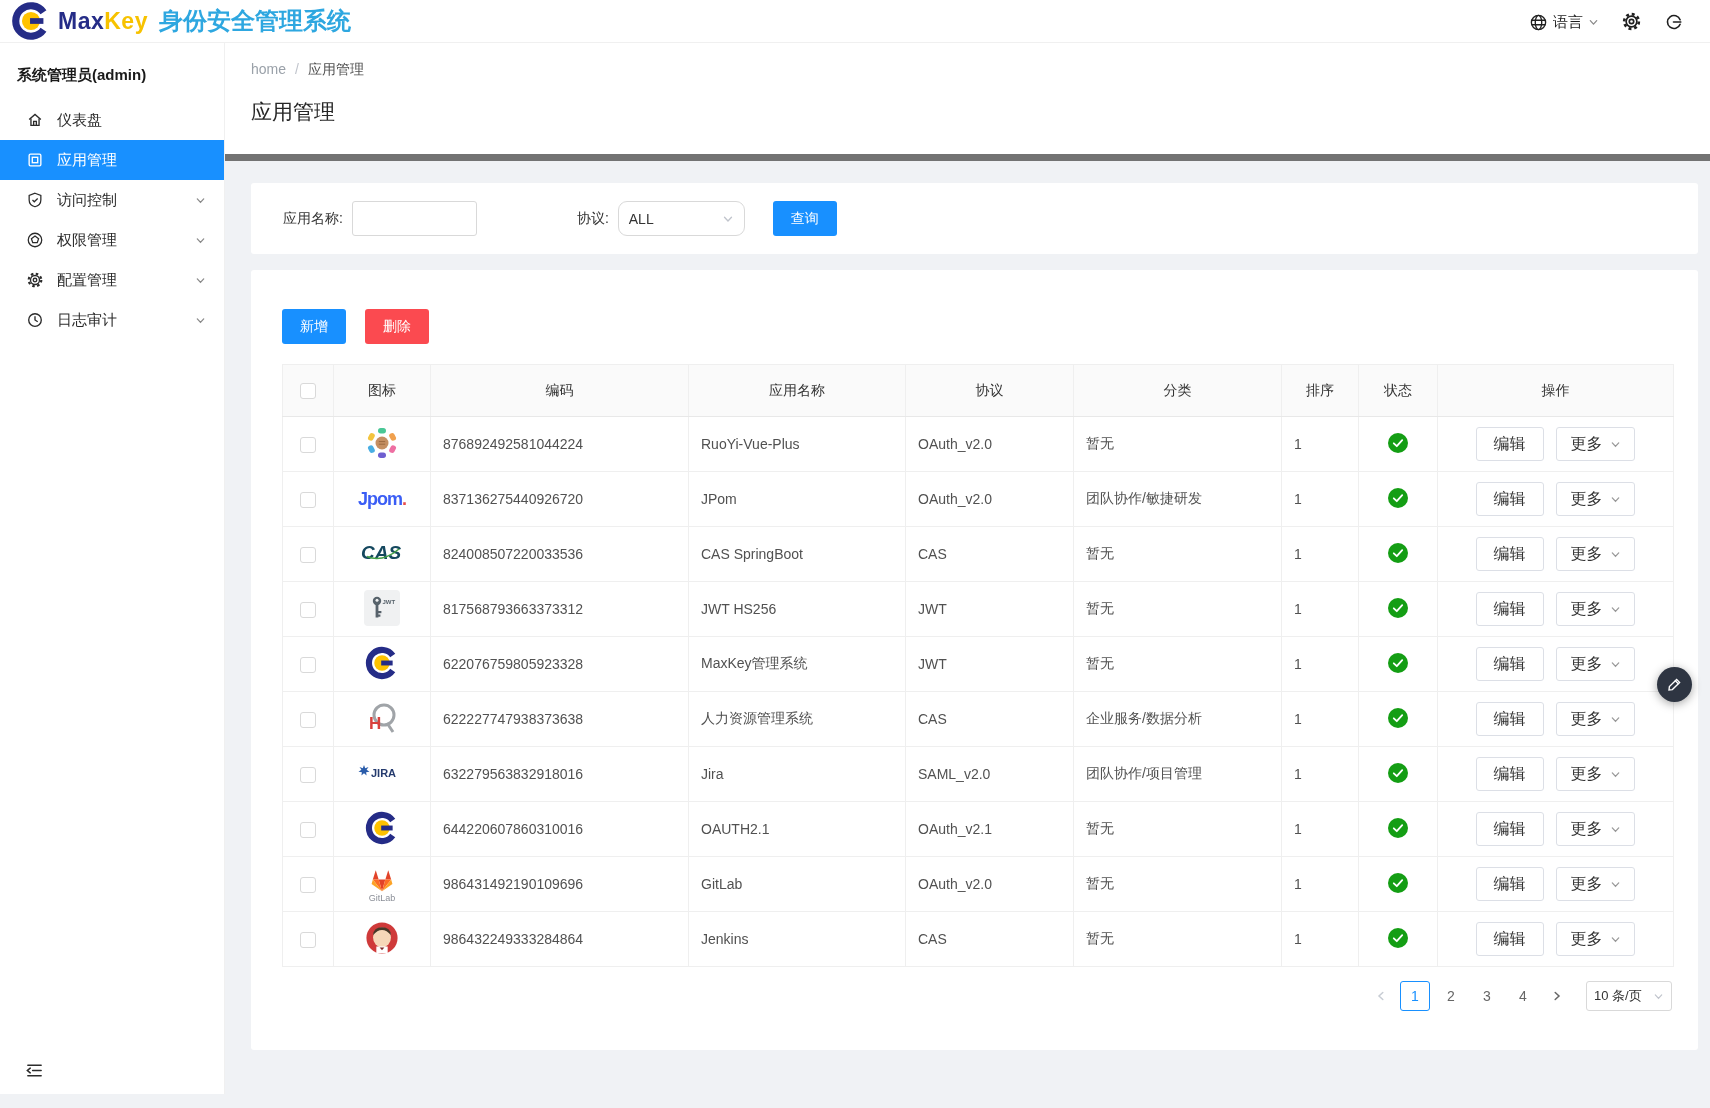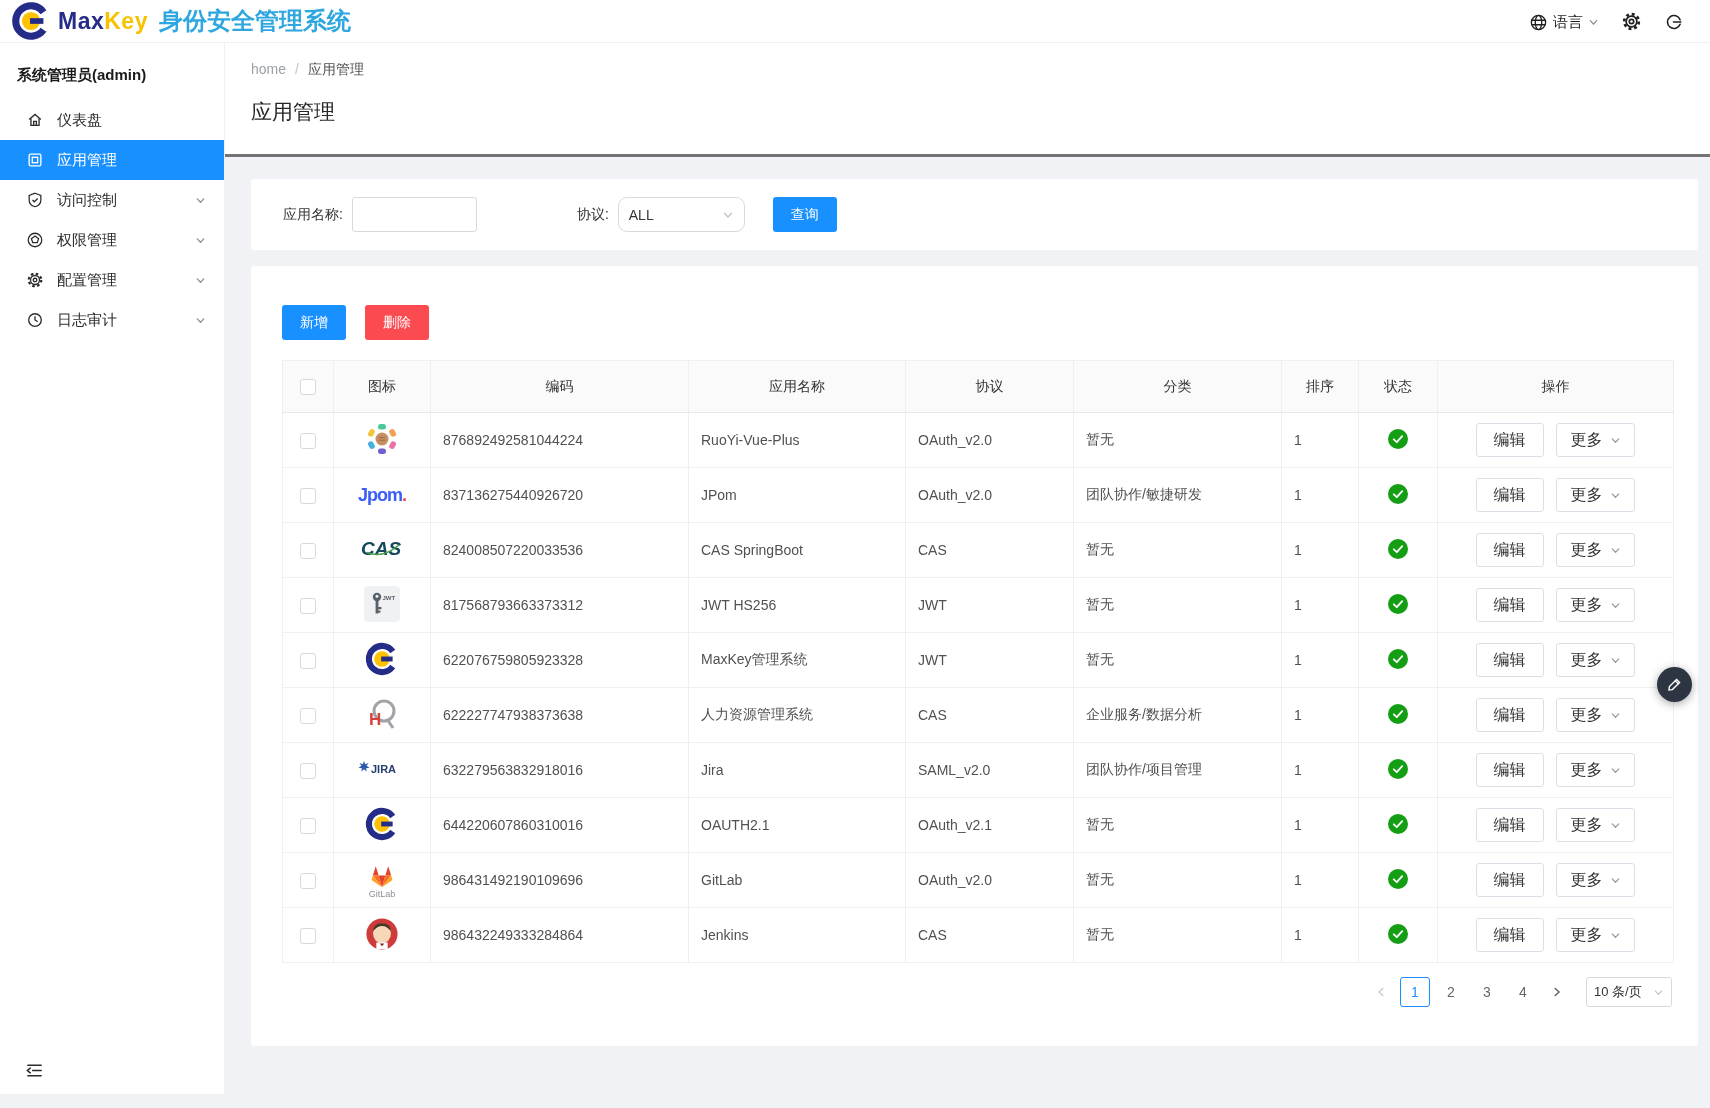--- a/index.html
+++ b/index.html
@@ -39,21 +39,21 @@
   }
   .mi-icon { width:18px; height:18px; margin-right:13px; display:inline-flex; align-items:center; }
   .mi-icon svg { width:18px; height:18px; }
   .mi-label { flex:1; }
   .mi-chev { color:#8a8a8a; display:inline-flex; }
   .menu-item.active { background:#1890ff; color:#fff; }
   .collapse-btn { position:absolute; left:25px; bottom:14px; color:#2b2b2b; cursor:pointer; }
 
   
   main { flex:1; display:flex; flex-direction:column; overflow:hidden; }
-  .page-head { background:#fff; padding:18px 26px 28px; border-bottom:3px solid #737373; }
+  .page-head { background:#fff; padding:18px 26px 28px; border-bottom:7px solid #737373; }
   .breadcrumb { font-size:14px; color:#9aa1a9; margin-bottom:19px; }
   .bc-home { cursor:pointer; color:#9aa1a9; }
   .bc-sep { margin:0 9px; color:#c0c4cc; }
   .bc-cur { color:#515151; }
   h1 { margin:0; font-size:21px; font-weight:500; color:#262626; }
 
   .card { background:#fff; border-radius:3px; }
   .filter-card {
     margin:22px 12px 0 26px; height:71px;
     display:flex; align-items:center; padding-left:32px; font-size:14px; color:#333;

